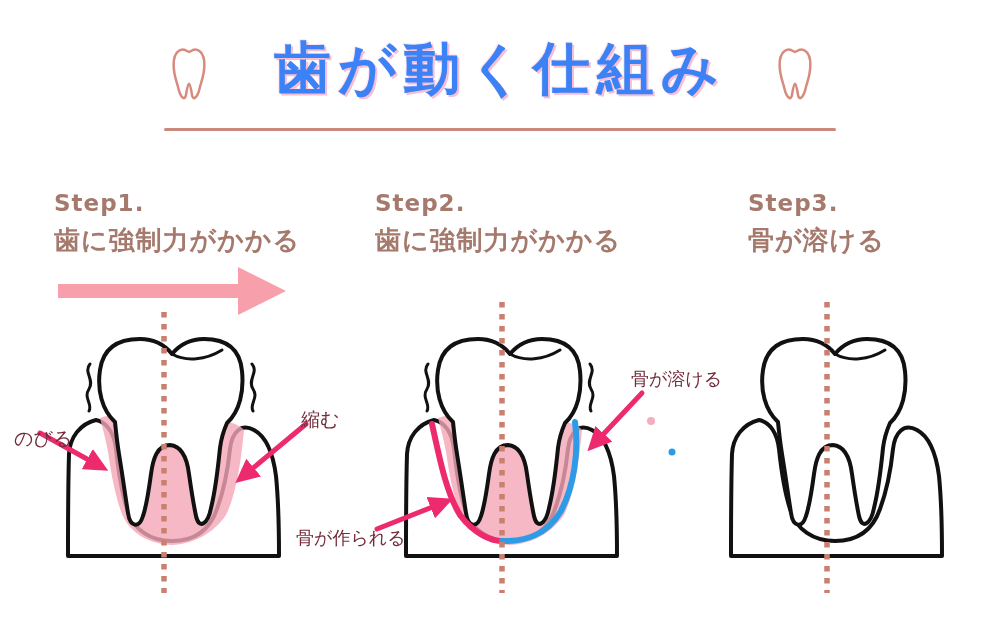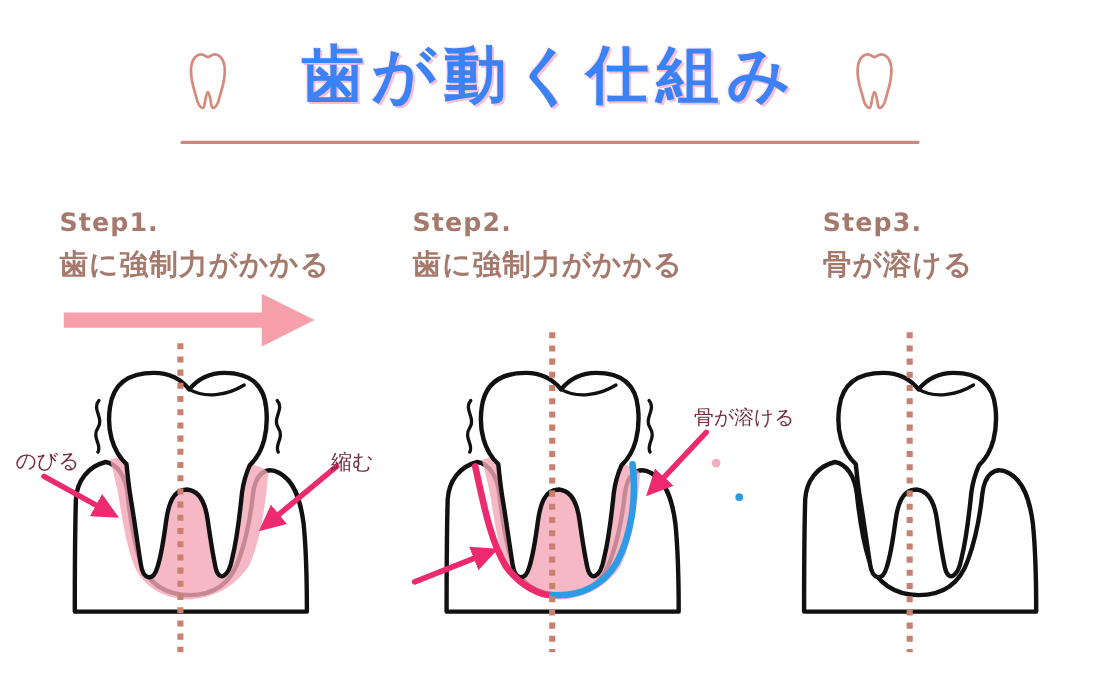--- a/index.html
+++ b/index.html
@@ -25,21 +25,21 @@
   .step-head .num{font-size:23px;margin-bottom:7px;letter-spacing:1px;}
   .step-head .cap{font-size:26px;letter-spacing:1px;}
   .s1{left:54px;} .s2{left:375px;} .s3{left:748px;}
 
   
   .diagrams{position:absolute;left:0;top:260px;width:1000px;height:350px;}
 
   .anno{position:absolute;color:#732c3c;white-space:nowrap;}
   .anno.big{font-size:19px;}
   .anno.small{font-size:18px;}
-  .a-nobiru{left:14px;top:406px;}
+  .a-nobiru{left:14px;top:426px;}
   .a-chijimu{left:301px;top:407px;}
   .a-tokeru{left:631px;top:367px;}
   .a-tsukurareru{left:296px;top:526px;}
 </style>
 </head>
 <body>
 
 <div class="stage">
 
   <svg class="tooth-ico left" viewBox="0 0 52 62">
@@ -135,14 +135,15 @@
 
     <line x1="40" y1="173" x2="96" y2="204" stroke="#ee2a6e" stroke-width="5" stroke-linecap="round" marker-end="url(#ah)"></line>
     <line x1="306" y1="164" x2="246" y2="214" stroke="#ee2a6e" stroke-width="5" stroke-linecap="round" marker-end="url(#ah)"></line>
     <line x1="642" y1="133" x2="597" y2="181" stroke="#ee2a6e" stroke-width="5" stroke-linecap="round" marker-end="url(#ah)"></line>
     <line x1="377" y1="269" x2="440" y2="244" stroke="#ee2a6e" stroke-width="5" stroke-linecap="round" marker-end="url(#ah)"></line>
   </svg>
 
   <div class="anno big a-nobiru">のびる</div>
   <div class="anno big a-chijimu">縮む</div>
   <div class="anno small a-tokeru">骨が溶ける</div>
+  <div class="anno small a-tsukurareru">骨が作られる</div>
 
 </div>
 
 </body></html>

